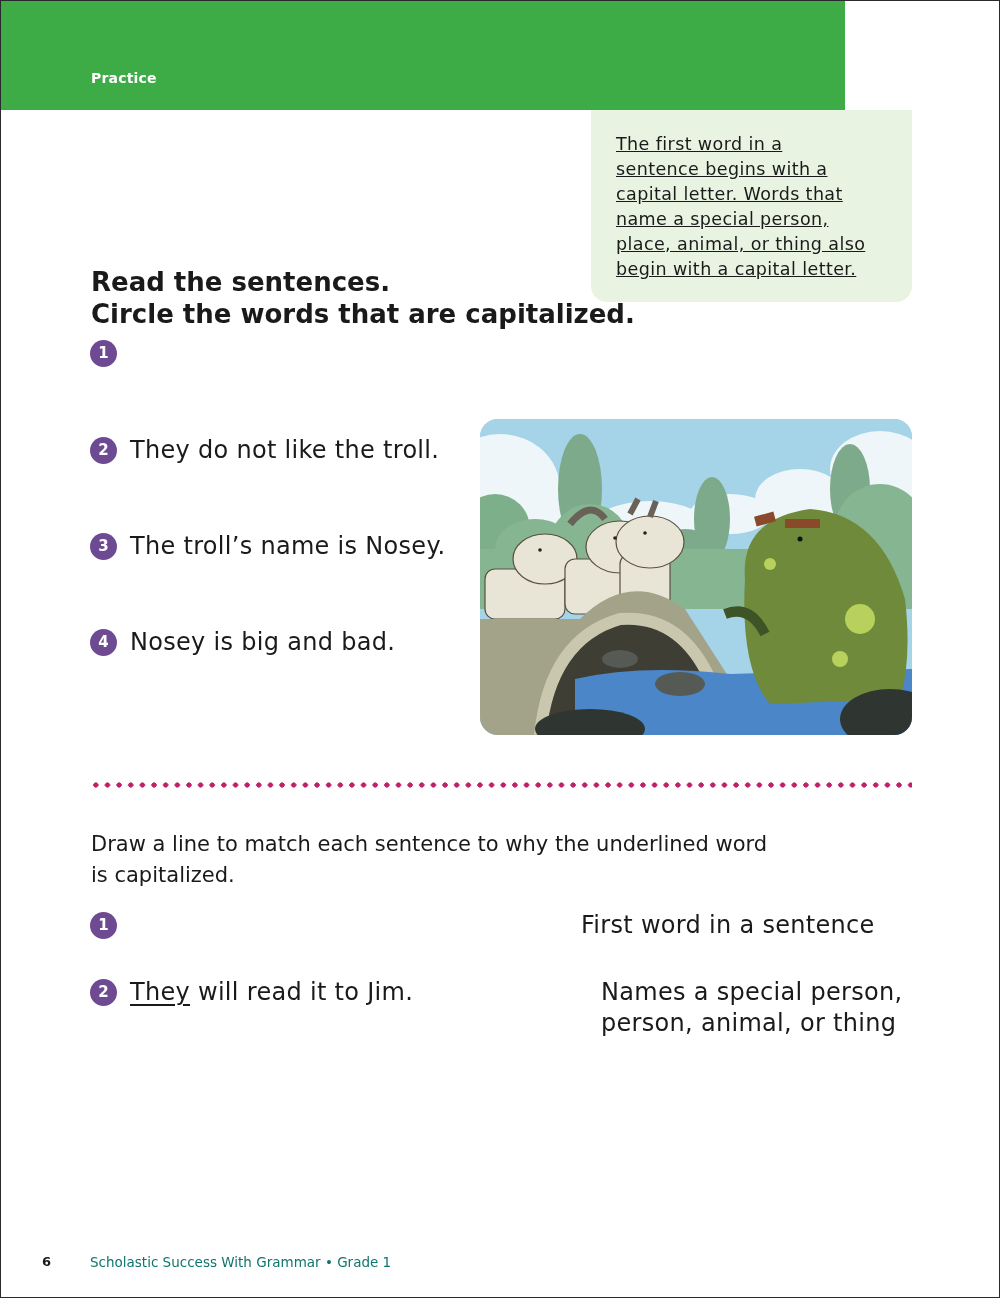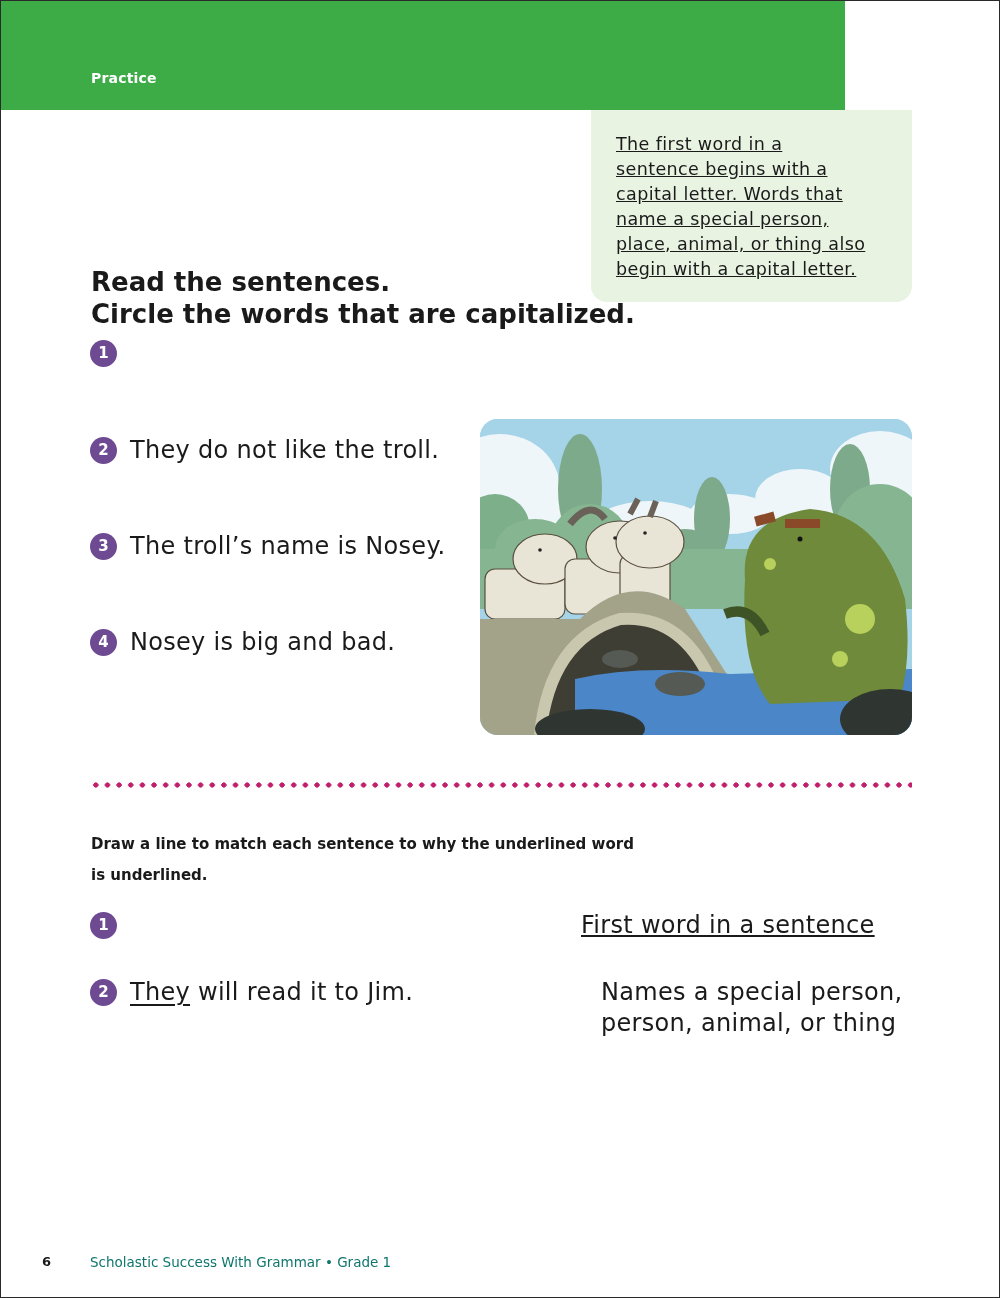--- a/index.html
+++ b/index.html
@@ -20,21 +20,21 @@
     .item { position: absolute; left: 89px; display: flex; align-items: center; }
     .item .badge { margin-right: 13px; }
     .item-text { font-size: 24px; color: #1a1a1a; letter-spacing: 0.3px; }
 
     .illustration { position: absolute; left: 479px; top: 418px; width: 432px; height: 316px; border-radius: 18px; overflow: hidden; background: #9fd1e6; }
 
     .dotted-divider { position: absolute; left: 89px; top: 781px; width: 822px; height: 6px;
       background-image: radial-gradient(circle, #c0206a 2.4px, transparent 2.8px);
       background-size: 11.65px 6px; background-repeat: repeat-x; }
 
-    .match-instructions { position: absolute; left: 90px; top: 828px; width: 760px; font-size: 15px; line-height: 31px; font-weight: bold; color: #1a1a1a; }
+    .match-instructions { position: absolute; left: 90px; top: 828px; width: 760px; font-size: 21px; line-height: 31px; font-weight: normal; color: #1a1a1a; }
 
     .match-row { position: absolute; left: 89px; display: flex; align-items: center; }
     .match-row .badge { margin-right: 13px; }
     .match-sentence { font-size: 24px; color: #1a1a1a; letter-spacing: 0.3px; }
     .u { text-decoration: underline; text-underline-offset: 4px; text-decoration-thickness: 1.5px; }
     .reason { position: absolute; left: 580px; font-size: 24px; line-height: 31px; color: #1a1a1a; letter-spacing: 0.3px; width: 320px; }
 
     .footer-page { position: absolute; left: 41px; top: 1253px; font-size: 13px; font-weight: bold; color: #1a1a1a; }
     .footer-book { position: absolute; left: 89px; top: 1253px; font-size: 13.5px; color: #0f766e; }
     .footer-copy { position: absolute; left: 824px; top: 1310px; font-size: 11px; color: #333; }
@@ -137,32 +137,32 @@
 
       <ellipse cx="110" cy="310" rx="55" ry="20" fill="#2f3530"></ellipse>
       <ellipse cx="410" cy="300" rx="50" ry="30" fill="#2f3530"></ellipse>
     </svg>
   </div>
 
   <div class="dotted-divider"></div>
 
   <div class="match-instructions">
     <span>Draw a line to match each sentence to why the underlined word</span><br>
-    <span>is underlined.</span>
+    <span>is capitalized.</span>
   </div>
 
   <div class="match-row" style="top:911px;">
     <span class="badge">1</span>
   </div>
   <div class="match-row" style="top:977px;">
     <span class="badge">2</span>
     <span class="match-sentence"><span></span><span class="u">They</span><span> will read it to Jim.</span></span>
   </div>
 
-  <div class="reason" style="top:909px;text-decoration:underline;">
+  <div class="reason" style="top:909px;">
     <span>First word in a sentence</span>
   </div>
   <div class="reason" style="top:976px;margin-left:20px;">
     <span>Names a special person,</span><br>
     <span>person, animal, or thing</span>
   </div>
 
   <div class="footer-page">6</div>
   <div class="footer-book">Scholastic Success With Grammar • Grade 1</div>
   <div class="footer-copy">© Scholastic Inc.</div>

